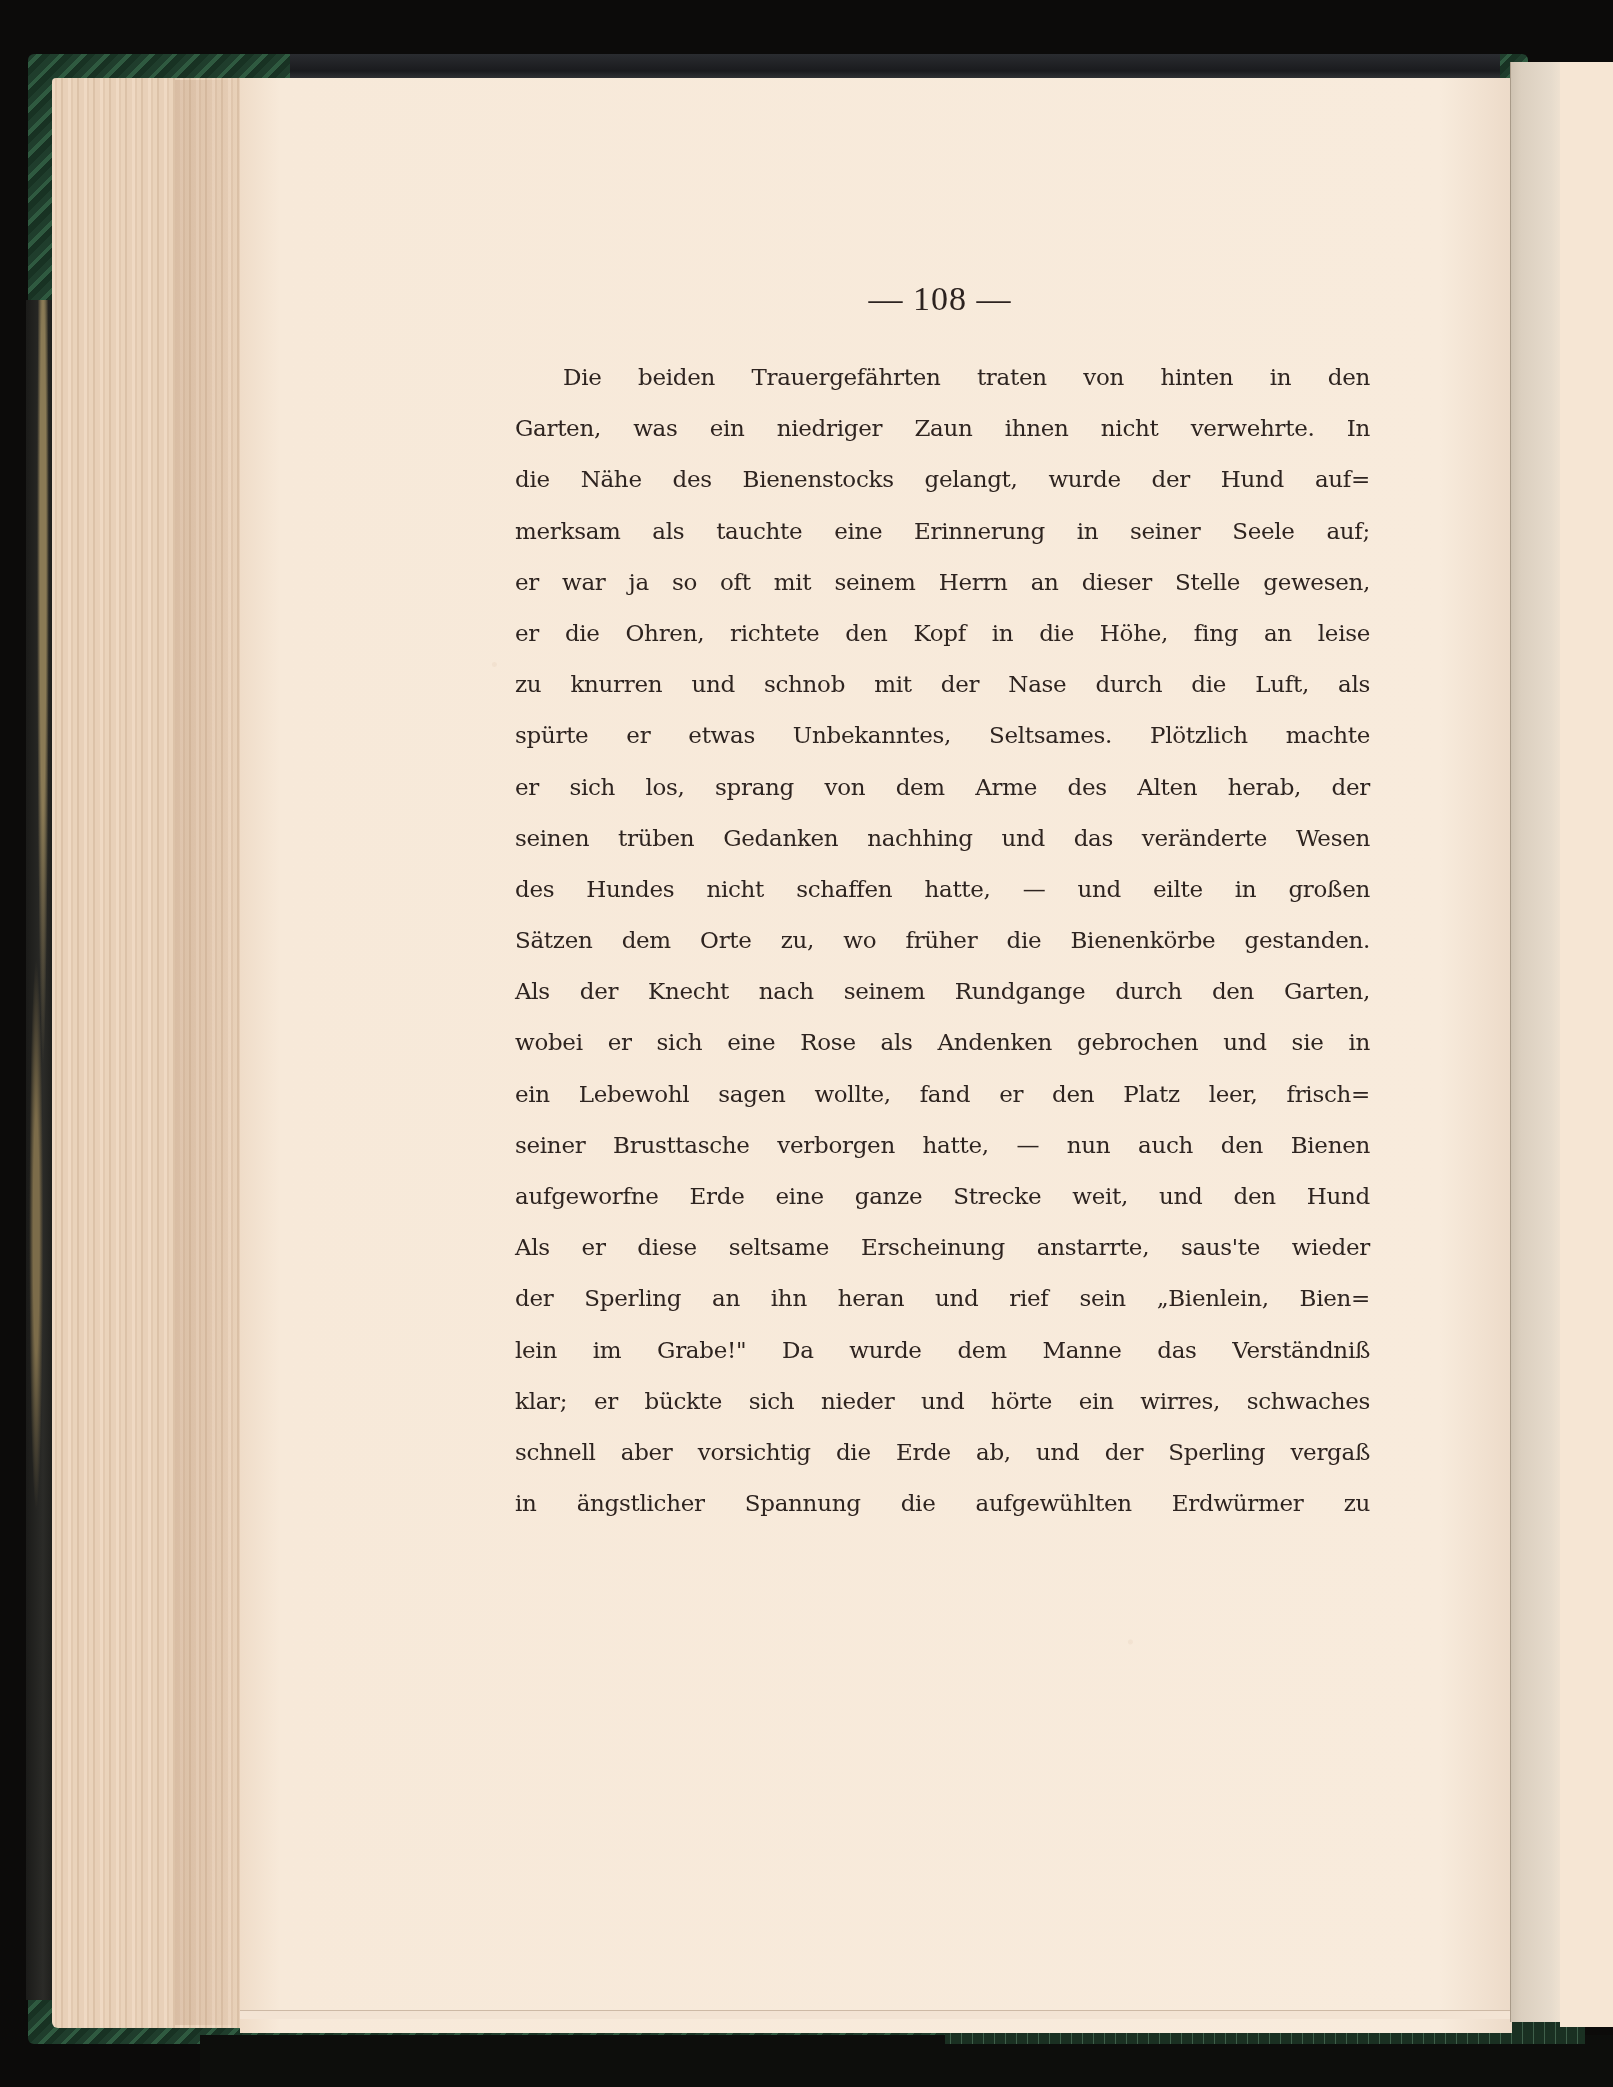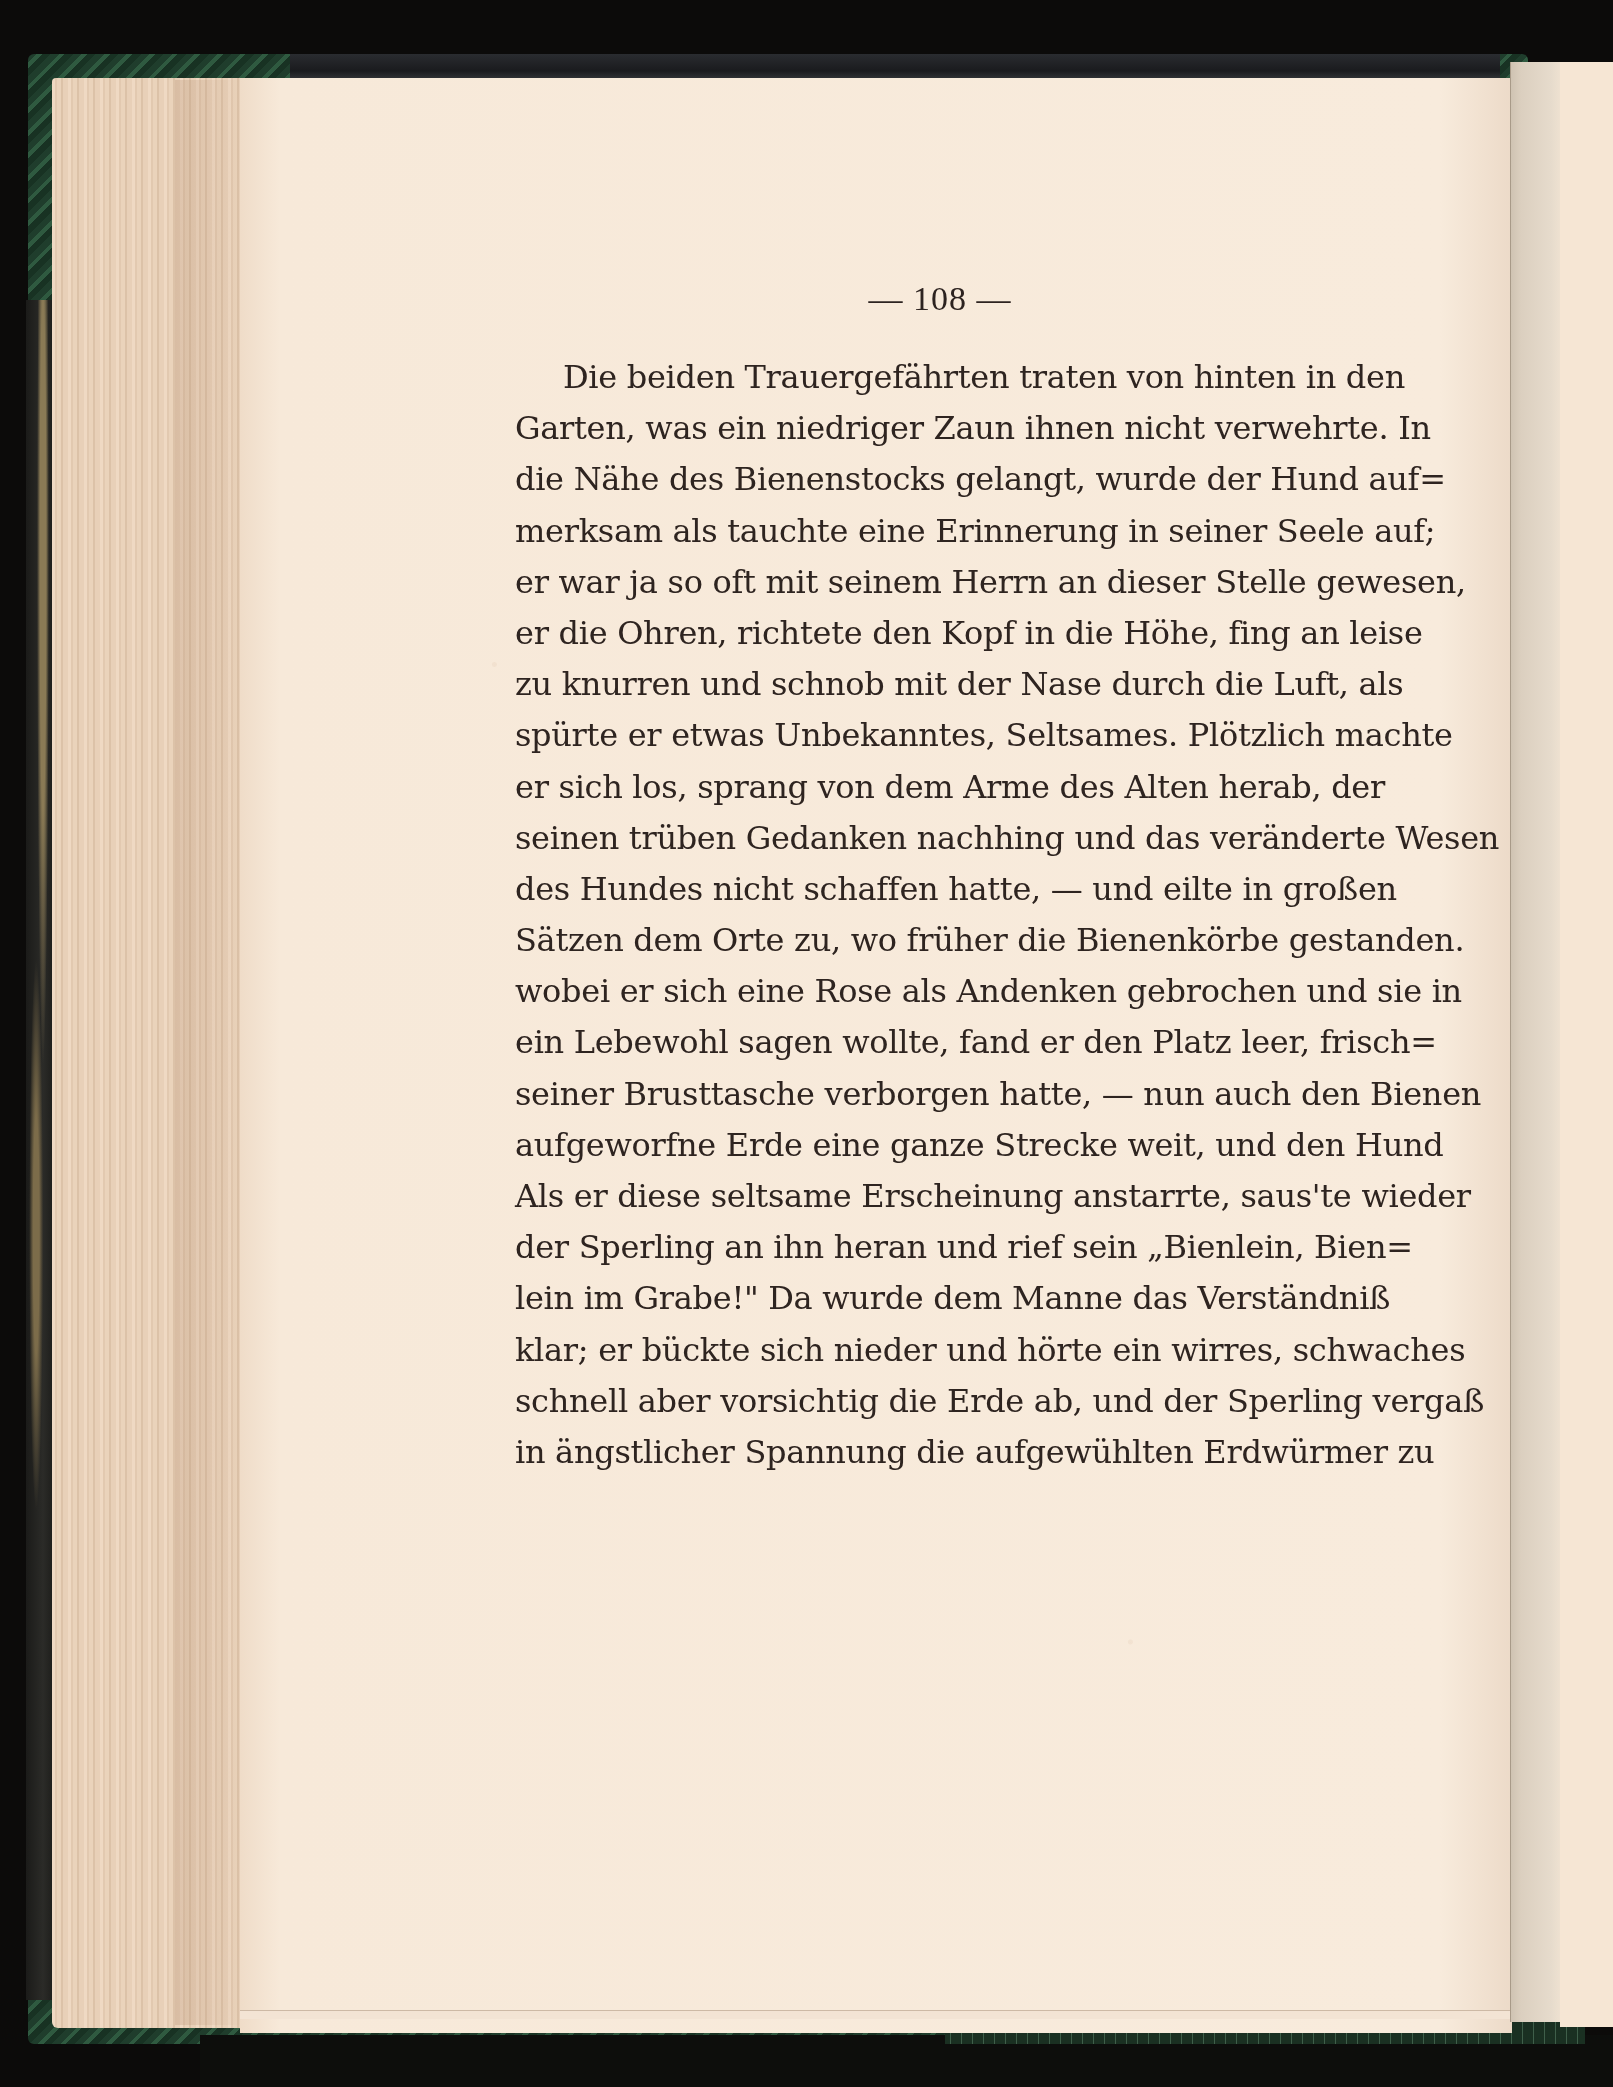--- a/index.html
+++ b/index.html
@@ -68,21 +68,21 @@
   .page-number {
     position: absolute; left: 0; top: 280px; width: 1880px; text-align: center;
     font-family: "Liberation Serif", serif; font-size: 34px; color: #2d2320;
     letter-spacing: 1px;
   }
   .text-block {
     position: absolute; left: 515px; top: 352px; width: 855px;
   }
   .line {
     height: 51.2px; line-height: 51.2px;
-    font-family: "DejaVu Serif", serif; font-size: 32px; color: #2e2420;
+    font-family: "DejaVu Serif", serif; font-size: 23px; color: #2e2420;
     text-align: justify; text-align-last: justify; white-space: nowrap;
     letter-spacing: -0.3px;
   }
   .line.indent { padding-left: 48px; }
   .line.last { text-align-last: justify; }
 </style>
 </head>
 <body>
 
 <div class="cover-green"></div>
@@ -106,20 +106,21 @@
   <div class="line">die Nähe des Bienenstocks gelangt, wurde der Hund auf=</div>
   <div class="line">merksam als tauchte eine Erinnerung in seiner Seele auf;</div>
   <div class="line">er war ja so oft mit seinem Herrn an dieser Stelle gewesen,</div>
   <div class="line">er die Ohren, richtete den Kopf in die Höhe, fing an leise</div>
   <div class="line">zu knurren und schnob mit der Nase durch die Luft, als</div>
   <div class="line">spürte er etwas Unbekanntes, Seltsames. Plötzlich machte</div>
   <div class="line">er sich los, sprang von dem Arme des Alten herab, der</div>
   <div class="line">seinen trüben Gedanken nachhing und das veränderte Wesen</div>
   <div class="line">des Hundes nicht schaffen hatte, — und eilte in großen</div>
   <div class="line">Sätzen dem Orte zu, wo früher die Bienenkörbe gestanden.</div>
+  <div class="line">Als der Knecht nach seinem Rundgange durch den Garten,</div>
   <div class="line">wobei er sich eine Rose als Andenken gebrochen und sie in</div>
   <div class="line">ein Lebewohl sagen wollte, fand er den Platz leer, frisch=</div>
   <div class="line">seiner Brusttasche verborgen hatte, — nun auch den Bienen</div>
   <div class="line">aufgeworfne Erde eine ganze Strecke weit, und den Hund</div>
   <div class="line">Als er diese seltsame Erscheinung anstarrte, saus'te wieder</div>
   <div class="line">der Sperling an ihn heran und rief sein „Bienlein, Bien=</div>
   <div class="line">lein im Grabe!" Da wurde dem Manne das Verständniß</div>
   <div class="line">klar; er bückte sich nieder und hörte ein wirres, schwaches</div>
   <div class="line">schnell aber vorsichtig die Erde ab, und der Sperling vergaß</div>
   <div class="line">in ängstlicher Spannung die aufgewühlten Erdwürmer zu</div>

